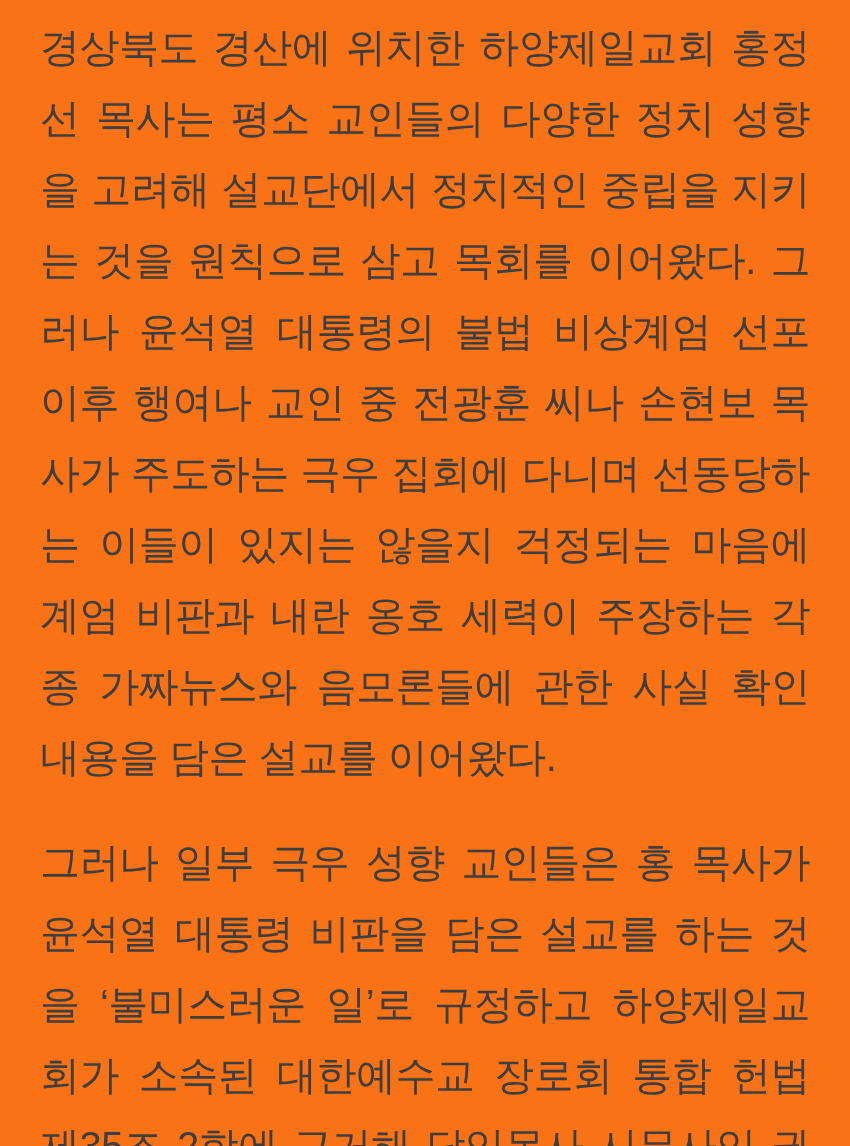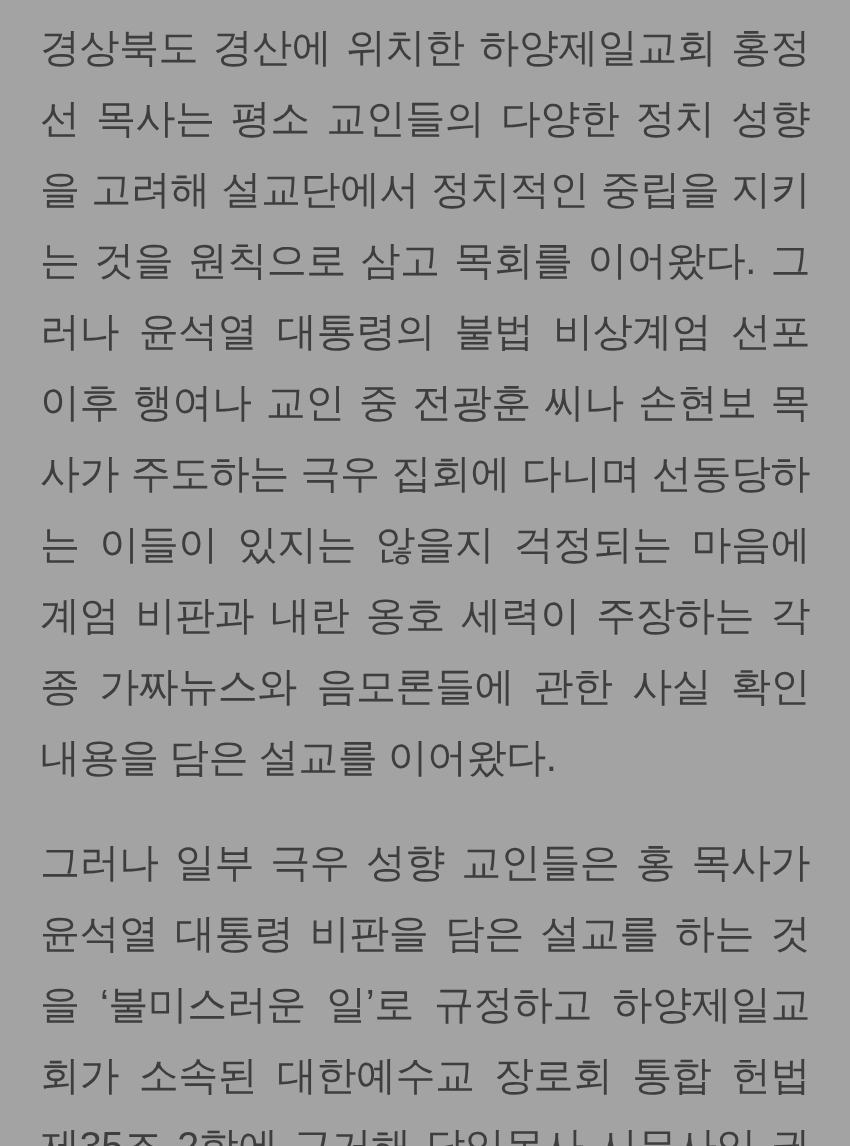--- a/index.html
+++ b/index.html
@@ -25,18 +25,18 @@
     font-weight: 300;
     letter-spacing: -0.5px;
     text-align: justify;
     word-break: normal;
     overflow-wrap: break-word;
   }
 </style>
 </head>
 <body>
 
-<div class="page" style="background: #a3a3a3;">
+<div class="page" style="background: #f97316;">
   <main class="article" style="color: rgb(62, 62, 62);">
     <p>경상북도 경산에 위치한 하양제일교회 홍정선 목사는 평소 교인들의 다양한 정치 성향을 고려해 설교단에서 정치적인 중립을 지키는 것을 원칙으로 삼고 목회를 이어왔다. 그러나 윤석열 대통령의 불법 비상계엄 선포 이후 행여나 교인 중 전광훈 씨나 손현보 목사가 주도하는 극우 집회에 다니며 선동당하는 이들이 있지는 않을지 걱정되는 마음에 계엄 비판과 내란 옹호 세력이 주장하는 각종 가짜뉴스와 음모론들에 관한 사실 확인 내용을 담은 설교를 이어왔다.</p>
     <p>그러나 일부 극우 성향 교인들은 홍 목사가 윤석열 대통령 비판을 담은 설교를 하는 것을 ‘불미스러운 일’로 규정하고 하양제일교회가 소속된 대한예수교 장로회 통합 헌법 제35조 2항에 근거해 담임목사 시무사임 권고안을 정기 제직회 안건으로 상정하려고 시도했다.</p>
   </main>
 </div>
 
 </body></html>

